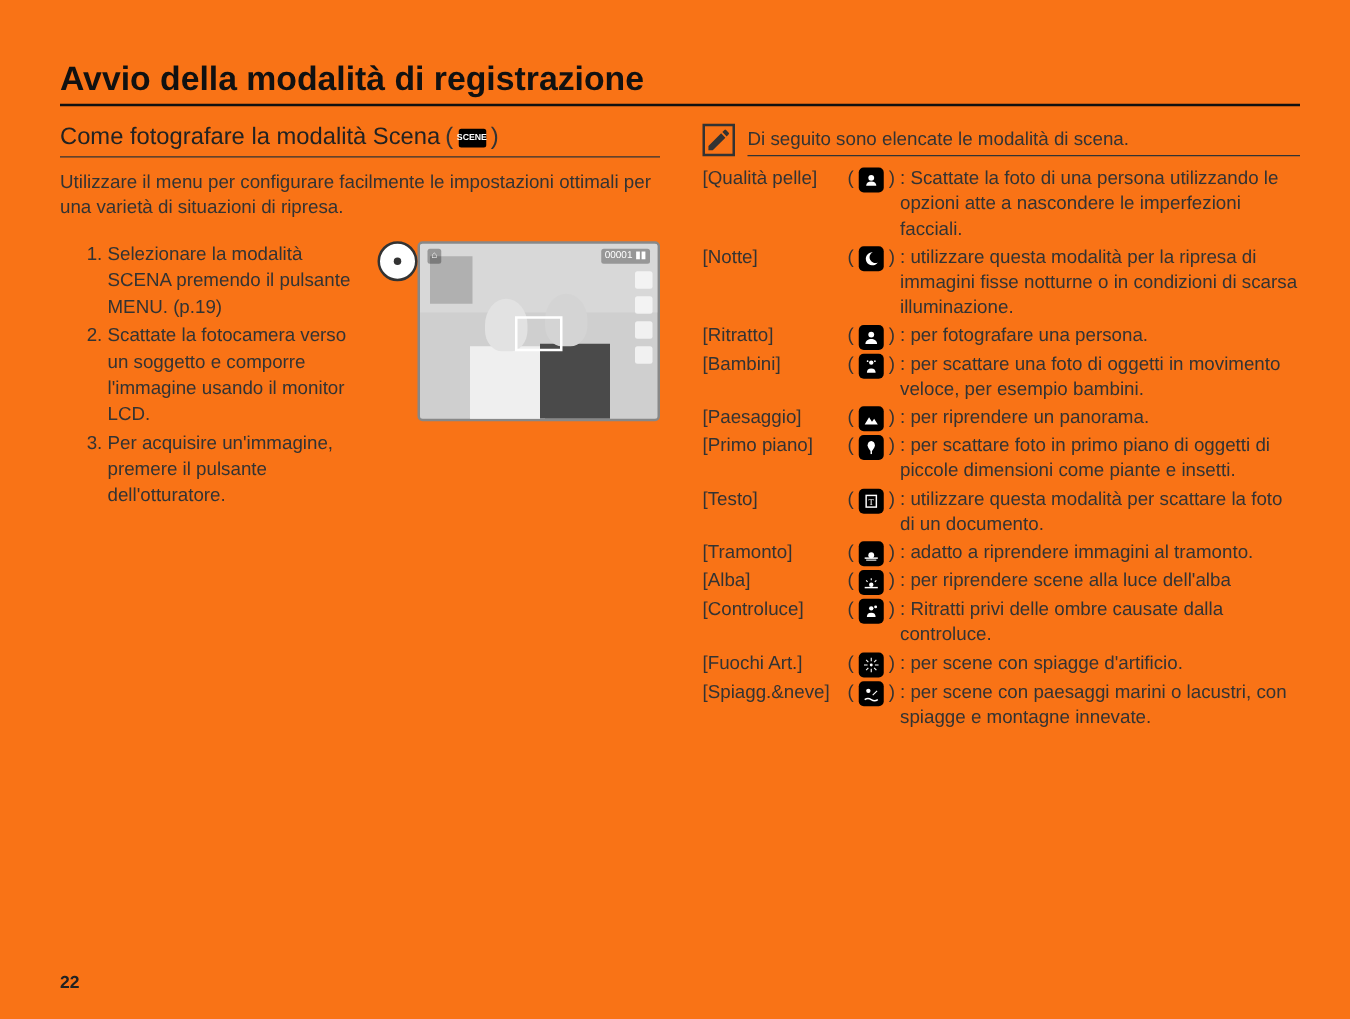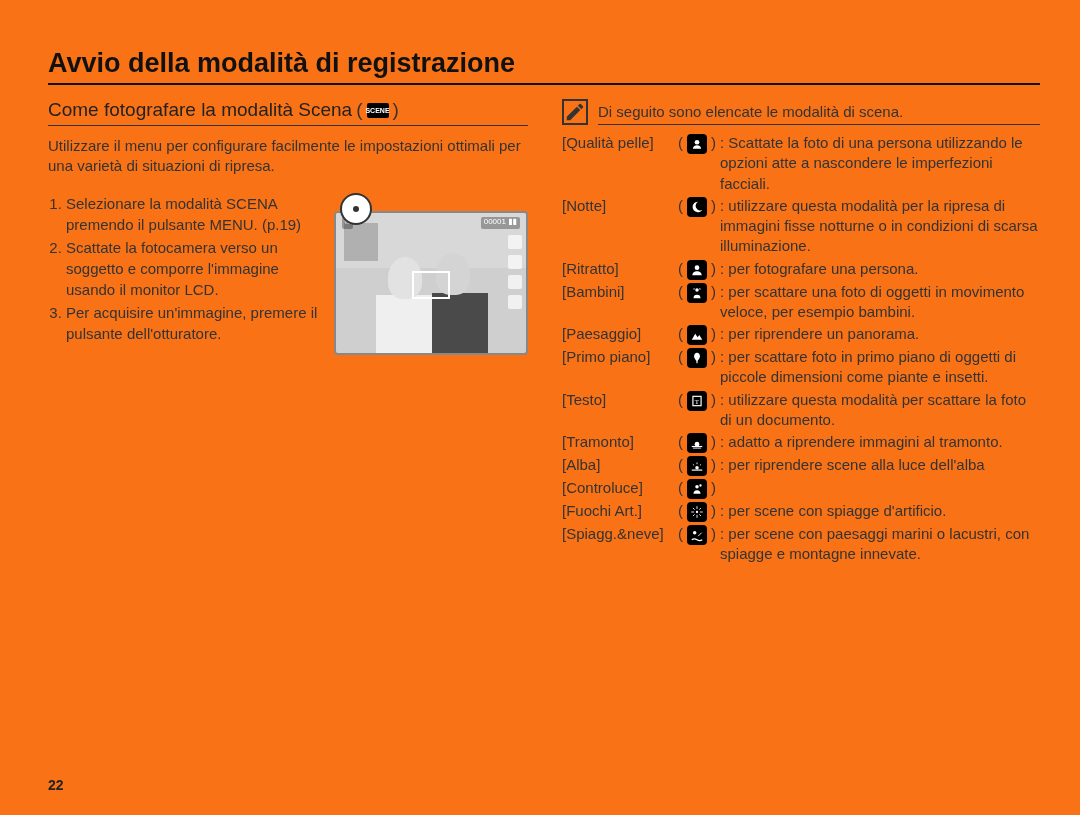--- a/index.html
+++ b/index.html
@@ -76,21 +76,21 @@
     align-items:flex-start;
   }
   .steps {
     list-style: decimal;
     padding-left: 18px;
     margin:0;
     font-size: 15px;
     line-height: 1.4;
     flex: 1;
   }
-  .steps li { margin-bottom: 2px; }
+  .steps li { margin-bottom: 2px; margin-left: 20px; }
   .photo {
     width: 190px;
     height: 140px;
     background: #cfcfcf;
     border: 2px solid #888;
     border-radius:4px;
     position: relative;
     overflow:hidden;
   }
   .photo .sky {
@@ -211,21 +211,21 @@
 
       <p class="intro">Utilizzare il menu per configurare facilmente le impostazioni ottimali per una varietà di situazioni di ripresa.</p>
 
       <div class="steps-photo">
         <ol class="steps">
           <li>Selezionare la modalità SCENA premendo il pulsante MENU. (p.19)</li>
           <li>Scattate la fotocamera verso un soggetto e comporre l'immagine usando il monitor LCD.</li>
           <li>Per acquisire un'immagine, premere il pulsante dell'otturatore.</li>
         </ol>
 
-        <div style="display:flex; flex-direction:column; align-items:flex-start; gap:0;">
+        <div style="display:flex; flex-direction:row; align-items:flex-start; gap:0;">
           <div class="sub-dial" style="margin:0 0 -14px 6px; background:#fff; z-index:2;"></div>
           <div class="photo">
             <div class="sky"></div>
             <div class="building"></div>
             <div class="body1"></div>
             <div class="body2"></div>
             <div class="face1"></div>
             <div class="face2"></div>
             <div class="af"></div>
             <div class="osd-top">
@@ -374,20 +374,21 @@
           <div class="scene-row">
             <div class="scene-label">[Controluce]</div>
             <div class="scene-paren">
               <span class="paren">(</span>
               <span class="scene-icon">
                 <svg viewBox="0 0 24 24">
                   <use href="#ic-backlight"></use>
                 </svg>
               </span>
               <span class="paren">)</span>
+              <span class="scene-desc"> : Ritratti privi delle ombre causate dalla controluce.</span>
             </div>
           </div>
           <div class="scene-row">
             <div class="scene-label">[Fuochi Art.]</div>
             <div class="scene-paren">
               <span class="paren">(</span>
               <span class="scene-icon">
                 <svg viewBox="0 0 24 24">
                   <use href="#ic-fireworks"></use>
                 </svg>

